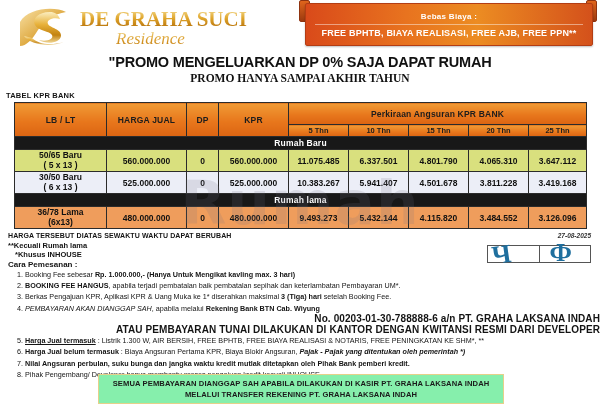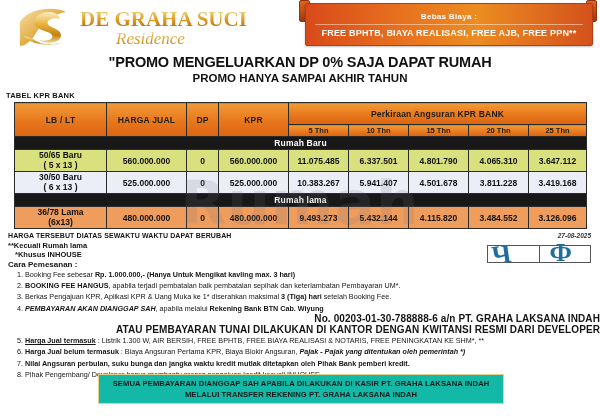--- a/index.html
+++ b/index.html
@@ -55,21 +55,21 @@
   .ribbon .rline{width:94%;height:1px;background:rgba(255,255,255,.45);margin:3px 0;}
   .ribbon .r2{color:#fff;font-size:9px;font-weight:bold;letter-spacing:.2px;}
   .ribbon-end{position:absolute;top:0px;width:9px;height:20px;
     background:linear-gradient(180deg,#e0651c,#9c3a10);border:1px solid #8f3410;border-radius:2px;}
   .ribbon-end.l{left:299px;}
   .ribbon-end.r{right:3px;}
 
   
   .headline{text-align:center;margin-top:2px;}
   .headline .h1{font-size:14.5px;font-weight:bold;letter-spacing:-.2px;color:#111;}
-  .headline .h2{font-size:11.5px;font-weight:bold;margin-top:2px;color:#111;}
+  .headline .h2{font-size:11.5px;font-weight:bold;margin-top:2px;color:#111;font-family:Liberation Serif, serif;}
 
   
   .tbl-title{font-size:7.5px;font-weight:bold;margin:7px 0 2px 6px;letter-spacing:.2px;}
   table{border-collapse:collapse;margin-left:14px;width:572px;table-layout:fixed;}
   td,th{border:1px solid #2b2b2b;padding:0;font-size:8px;text-align:center;}
   .hdr{
     background:linear-gradient(180deg,#f09b35 0%,#e8771c 55%,#db6412 100%);
     color:#1d1d1d;font-weight:bold;font-size:8.5px;height:21px;letter-spacing:.2px;
   }
   .hdr-sub{
@@ -89,39 +89,39 @@
   
   .notes{margin:3px 0 0 8px;position:relative;}
   .note-top{font-size:7px;font-weight:bold;letter-spacing:.1px;}
   .date{position:absolute;right:9px;top:0px;font-size:6.5px;font-style:italic;font-weight:bold;color:#333;}
   .kec{font-size:7.5px;font-weight:bold;margin-top:2px;}
   .khus{font-size:7.5px;font-weight:bold;margin-left:7px;}
   .cara{font-size:8px;font-weight:bold;margin-top:1px;}
   ol{margin:1px 0 0 0;padding-left:17px;}
   ol li{font-size:7.2px;margin-bottom:2.2px;line-height:9px;letter-spacing:0px;}
   .b{font-weight:bold;}
-  .bi{font-weight:bold;font-style:italic;}
+  .bi{font-weight:normal;font-style:italic;}
   .biu{font-weight:bold;font-style:italic;}
   .bu{font-weight:bold;text-decoration:underline;}
   .sub4{font-size:10px;font-weight:bold;margin:1.5px 0 2px 0;letter-spacing:.1px;text-align:right;}
 
   
   .signbox{position:absolute;right:9px;top:245px;width:102px;height:16px;
     border:1px solid #555;display:flex;z-index:6;}
   .signbox div{flex:1;border-right:1px solid #555;position:relative;}
   .signbox div:last-child{border-right:none;}
   .ink{position:absolute;font-family:"Liberation Serif",serif;color:#1f6f9e;
     font-size:26px;line-height:26px;font-weight:bold;}
   .ink1{left:4px;top:-4px;transform:rotate(-8deg);}
   .ink2{left:10px;top:-6px;}
 
   
   .footer{
     position:absolute;left:98px;top:374px;width:404px;height:28px;
-    background:#14b8a6;border:1px solid #e6d08a;
+    background:#86efac;border:1px solid #e6d08a;
     display:flex;flex-direction:column;align-items:center;justify-content:center;
   }
   .footer div{font-size:7.6px;font-weight:bold;color:#1a1a1a;letter-spacing:.1px;line-height:11px;}
 </style>
 </head>
 <body>
 
 <div class="sheet">
 
   <div class="header">

